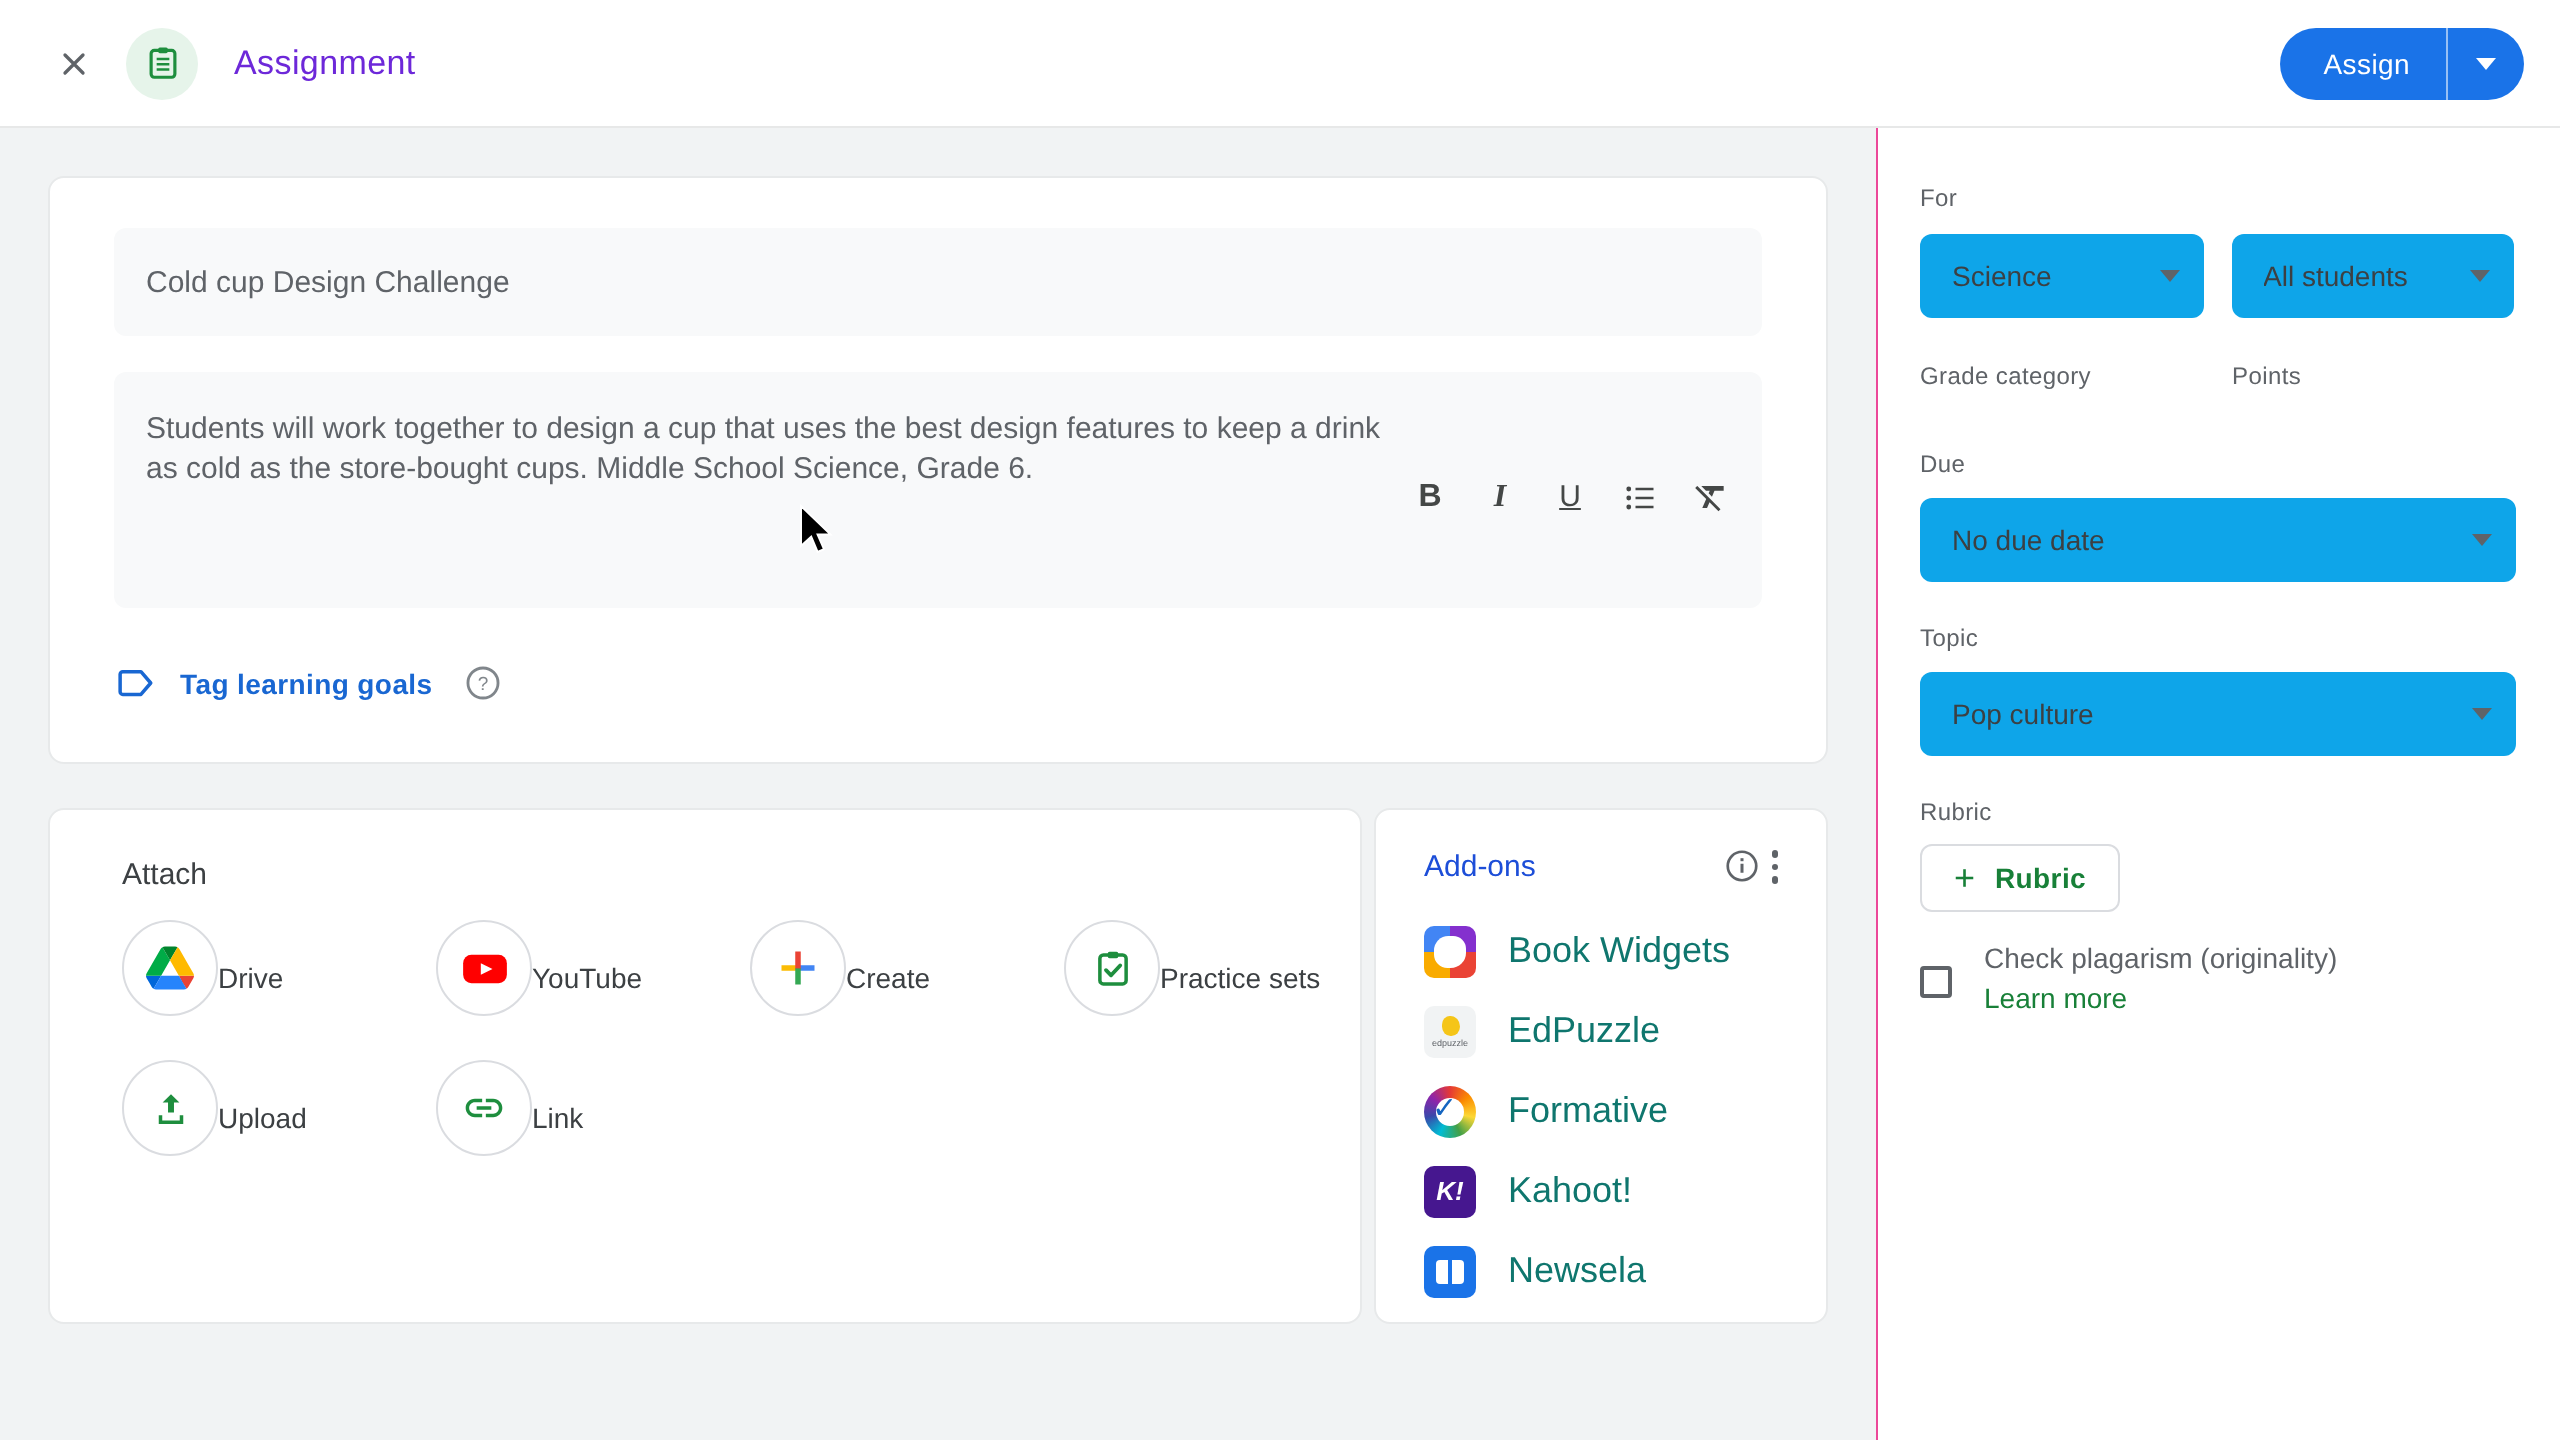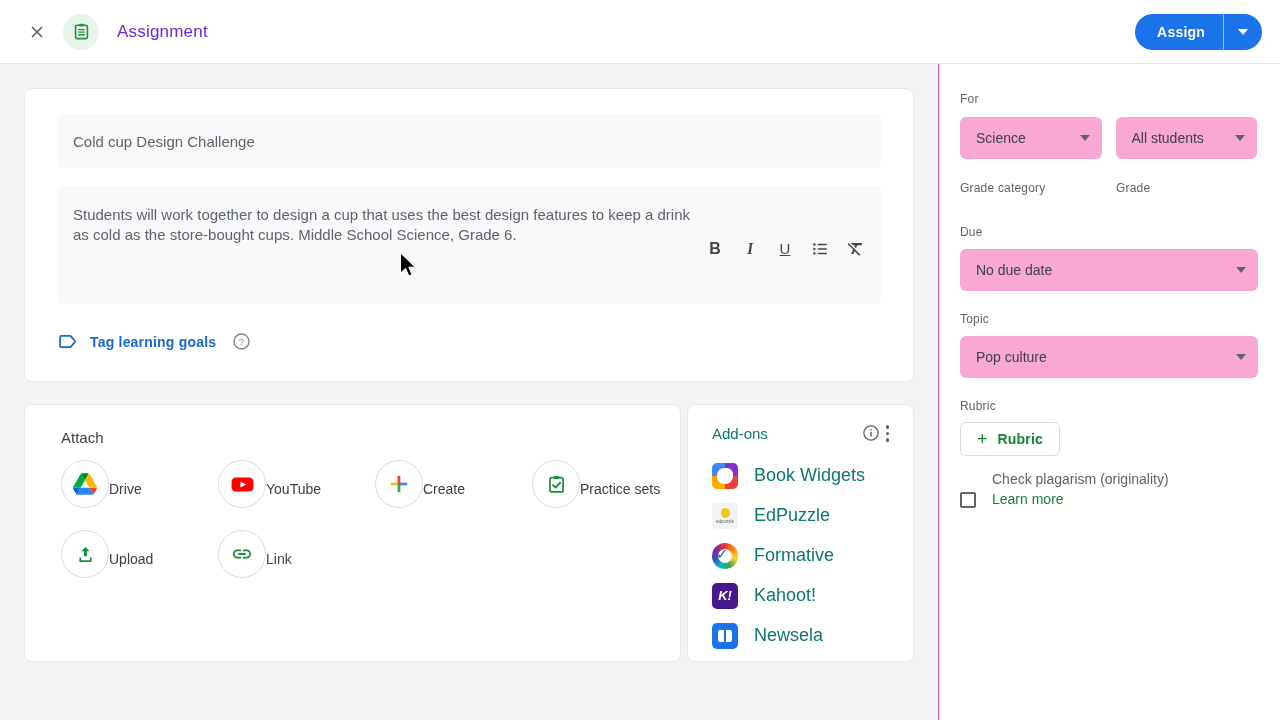--- a/index.html
+++ b/index.html
@@ -9,21 +9,21 @@
 
   
   .topbar { position:absolute; top:0; left:0; width:1280px; height:64px; background:#fff;
             border-bottom:1px solid #e7e8e8; display:flex; align-items:center; }
   .close-btn { width:40px; height:40px; margin-left:17px; display:flex; align-items:center; justify-content:center; cursor:pointer; }
   .type-badge { width:36px; height:36px; border-radius:50%; background:#e6f4ea; margin-left:6px;
                 display:flex; align-items:center; justify-content:center; }
   .topbar-title { margin-left:18px; font-size:17px; color:#6d28d9; letter-spacing:.2px; }
   .assign-split { position:absolute; right:18px; top:14px; height:36px; display:flex; background:#1a73e8;
                   border-radius:18px; overflow:hidden; color:#fff; }
-  .assign-main { padding:0 18px 0 22px; display:flex; align-items:center; font-size:14px; font-weight:bold; letter-spacing:.2px; cursor:pointer; }
+  .assign-main { padding:0 18px 0 22px; display:flex; align-items:center; font-size:14px; font-weight:normal; letter-spacing:.2px; cursor:pointer; }
   .assign-sep { width:1px; background:rgba(255,255,255,.55); margin:0; }
   .assign-caret { width:38px; display:flex; align-items:center; justify-content:center; cursor:pointer; }
   .caret-w { width:0; height:0; border-left:5px solid transparent; border-right:5px solid transparent; border-top:6px solid #fff; }
 
   
   .main { position:absolute; top:64px; left:0; width:938px; height:656px; background:#f1f3f4; padding:24px; }
   .card { background:#fff; border:1px solid #e7e9ea; border-radius:8px; }
 
   .card-form { width:890px; height:294px; padding:25px 32px; }
   .title-field { width:100%; height:54px; background:#f8f9fa; border:none; border-radius:6px;
@@ -46,21 +46,21 @@
   .card-attach { width:657px; height:258px; padding:24px 0 0 36px; }
   .attach-header { font-size:15px; color:#3c4043; }
   .attach-grid { margin-top:14px; display:grid; grid-template-columns:repeat(4,157px); }
   .attach-item { display:flex; align-items:center; margin-bottom:22px; cursor:pointer; }
   .attach-circle { width:48px; height:48px; border:1px solid #dadce0; border-radius:50%; background:#fff;
                    display:flex; align-items:center; justify-content:center; }
   .attach-label { margin-top:9px; font-size:14px; color:#3c4043; }
 
   .card-addons { width:227px; height:258px; padding:18px 18px 0 24px; }
   .addons-header { display:flex; align-items:center; }
-  .addons-title { font-size:15px; color:#0f766e; flex:1; }
+  .addons-title { font-size:15px; color:#1d4ed8; flex:1; }
   .icon-btn { display:flex; align-items:center; justify-content:center; cursor:pointer; }
   .kebab { display:flex; flex-direction:column; gap:3px; padding:2px 6px; cursor:pointer; }
   .kebab i { width:3.5px; height:3.5px; border-radius:50%; background:#5f6368; }
   .addons-list { margin-top:12px; }
   .addon-row { height:40px; display:flex; align-items:center; gap:16px; cursor:pointer; }
   .addon-label { font-size:18px; color:#0f766e; }
 
   
   .ic26 { width:26px; height:26px; border-radius:5px; position:relative; flex:0 0 26px; }
   .bw { overflow:hidden; display:grid; grid-template:13px 13px / 13px 13px; }
@@ -78,33 +78,33 @@
   .nws { background:#1a73e8; display:flex; align-items:center; justify-content:center; gap:1.5px; }
   .nws i { width:6px; height:12px; background:#fff; display:block; }
   .nws i:first-child { border-radius:2px 0 0 2px; }
   .nws i:last-child { border-radius:0 2px 2px 0; }
 
   
   .sidebar { position:absolute; top:64px; left:938px; width:342px; height:656px; background:#fff;
              border-left:1px solid #ec4899; padding:28px 23px 0 21px; }
   .side-label { font-size:12px; color:#5f6368; letter-spacing:.2px; }
   .field-row { display:flex; gap:14px; }
-  .sel { height:42px; background:#f9a8d4; border-radius:6px; display:flex; align-items:center;
+  .sel { height:42px; background:#0ea5e9; border-radius:6px; display:flex; align-items:center;
          padding:0 12px 0 16px; cursor:pointer; }
   .sel-half { width:142px; }
   .sel-full { width:298px; }
   .sel-value { flex:1; font-size:14px; color:#3c4043; white-space:nowrap; overflow:hidden; }
   .caret-g { width:0; height:0; border-left:5px solid transparent; border-right:5px solid transparent; border-top:6px solid #5f6368; }
   .mb11 { margin-bottom:11px; } .mb9 { margin-bottom:9px; } .mb10 { margin-bottom:10px; }
   .mt22 { margin-top:22px; } .mt21 { margin-top:21px; }
   .rubric-btn { margin-top:9px; height:34px; width:100px; border:1px solid #dadce0; border-radius:6px;
                 background:#fff; display:inline-flex; align-items:center; justify-content:center; gap:10px; cursor:pointer; }
   .rubric-plus { font-size:18px; color:#188038; font-weight:normal; line-height:1; }
   .rubric-text { font-size:14px; font-weight:bold; color:#188038; letter-spacing:.2px; }
-  .plag-row { margin-top:15px; display:flex; align-items:flex-end; gap:16px; }
+  .plag-row { margin-top:15px; display:flex; align-items:center; gap:16px; }
   .checkbox { width:16px; height:16px; border:2px solid #5f6368; border-radius:2px; background:#fff; margin-top:1px; cursor:pointer; flex:0 0 16px; }
   .plag-label { font-size:14px; color:#5f6368; }
   .learn-more { display:inline-block; margin-top:4px; font-size:14px; color:#188038; cursor:pointer; }
 
   .cursor { position:absolute; left:399px; top:252px; z-index:50; pointer-events:none; }
 </style>
 </head>
 <body>
 
 <div class="stage">
@@ -320,21 +320,21 @@
         <span class="caret-g"></span>
       </div>
       <div class="sel sel-half">
         <span class="sel-value">All students</span>
         <span class="caret-g"></span>
       </div>
     </div>
 
     <div class="field-row mt22">
       <div class="side-label mb9" style="width:142px">Grade category</div>
-      <div class="side-label mb9">Grade</div>
+      <div class="side-label mb9">Points</div>
     </div>
 
     <div class="side-label mt21 mb10">Due</div>
     <div class="sel sel-full">
       <span class="sel-value">No due date</span>
       <span class="caret-g"></span>
     </div>
 
     <div class="side-label mt21 mb10">Topic</div>
     <div class="sel sel-full">

